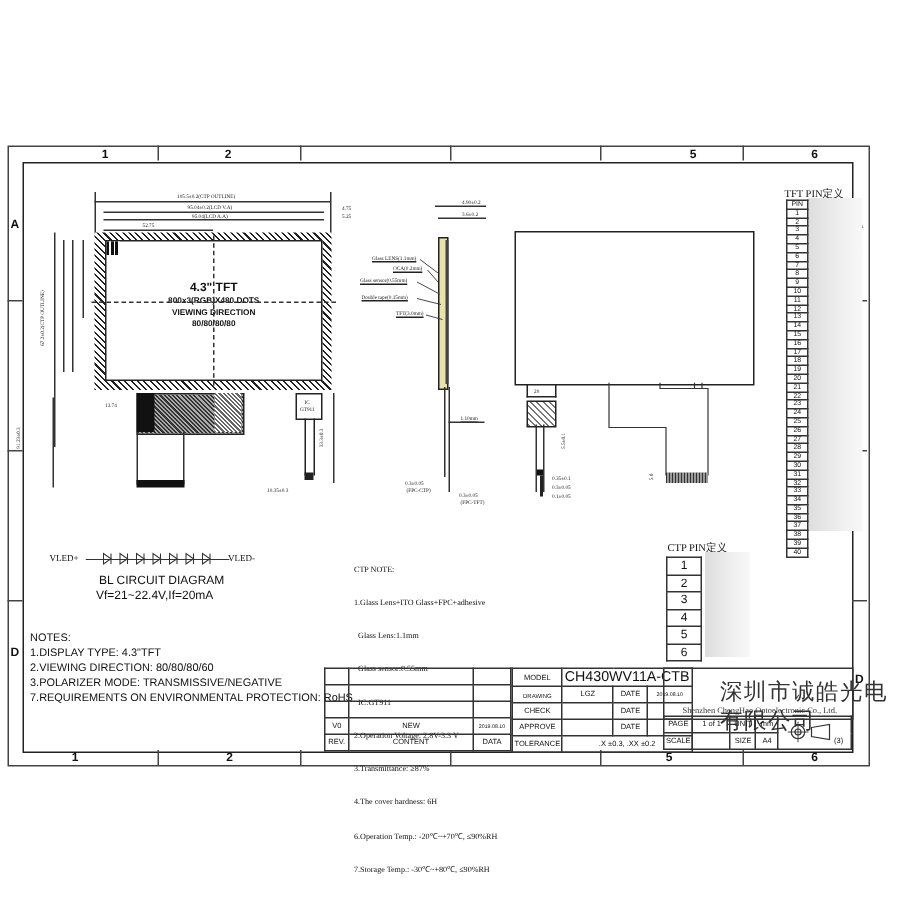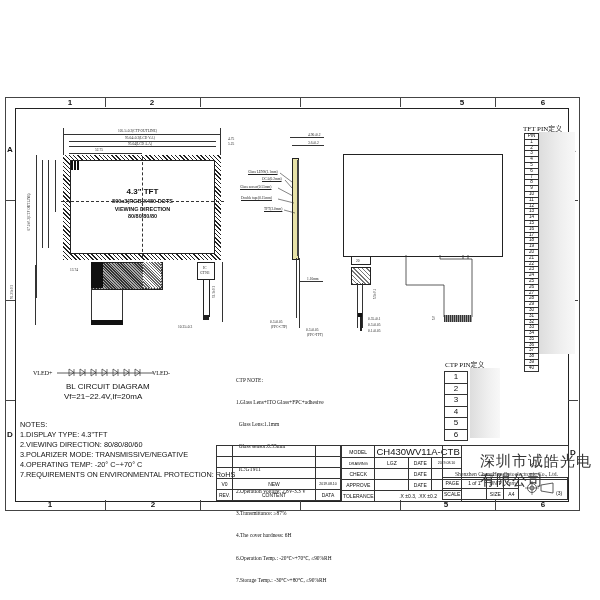--- a/index.html
+++ b/index.html
@@ -354,21 +354,20 @@
   </svg>
   <div class="abs" style="left:66px;top:382px;font-size:8px;">BL CIRCUIT DIAGRAM</div>
   <div class="abs" style="left:64px;top:392px;font-size:8px;">Vf=21~22.4V,If=20mA</div>
 </div>
 
 <div class="notes">
   <div>NOTES:</div>
   <div>1.DISPLAY TYPE:  4.3"TFT</div>
   <div>2.VIEWING DIRECTION: 80/80/80/60</div>
   <div>3.POLARIZER MODE: TRANSMISSIVE/NEGATIVE</div>
-  <div>4.OPERATING TEMP: -20° C~+70° C</div>
   <div>7.REQUIREMENTS ON ENVIRONMENTAL PROTECTION: RoHS</div>
 </div>
 
 <div class="ctp-notes">
   <div>CTP NOTE:</div>
   <div>1.Glass Lens+ITO Glass+FPC+adhesive</div>
   <div>  Glass Lens:1.1mm</div>
   <div>  Glass sensor:0.55mm</div>
   <div>  IC:GT911</div>
   <div>2.Operation Voltage: 2.8V-3.3 V</div>

